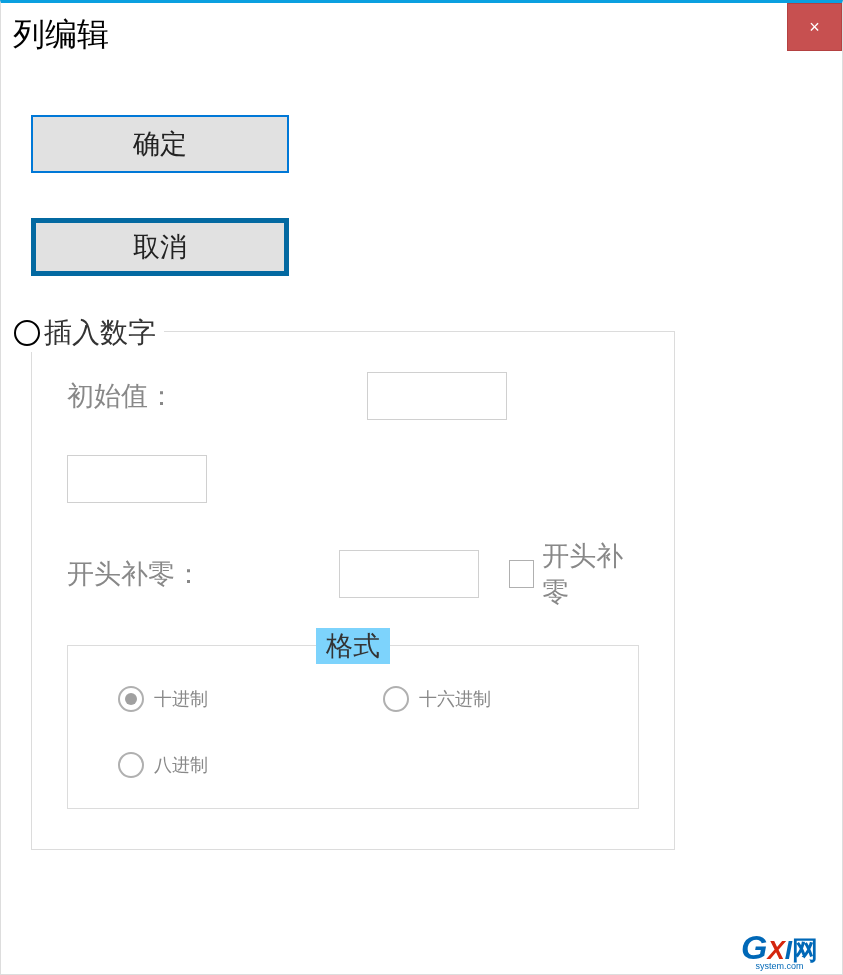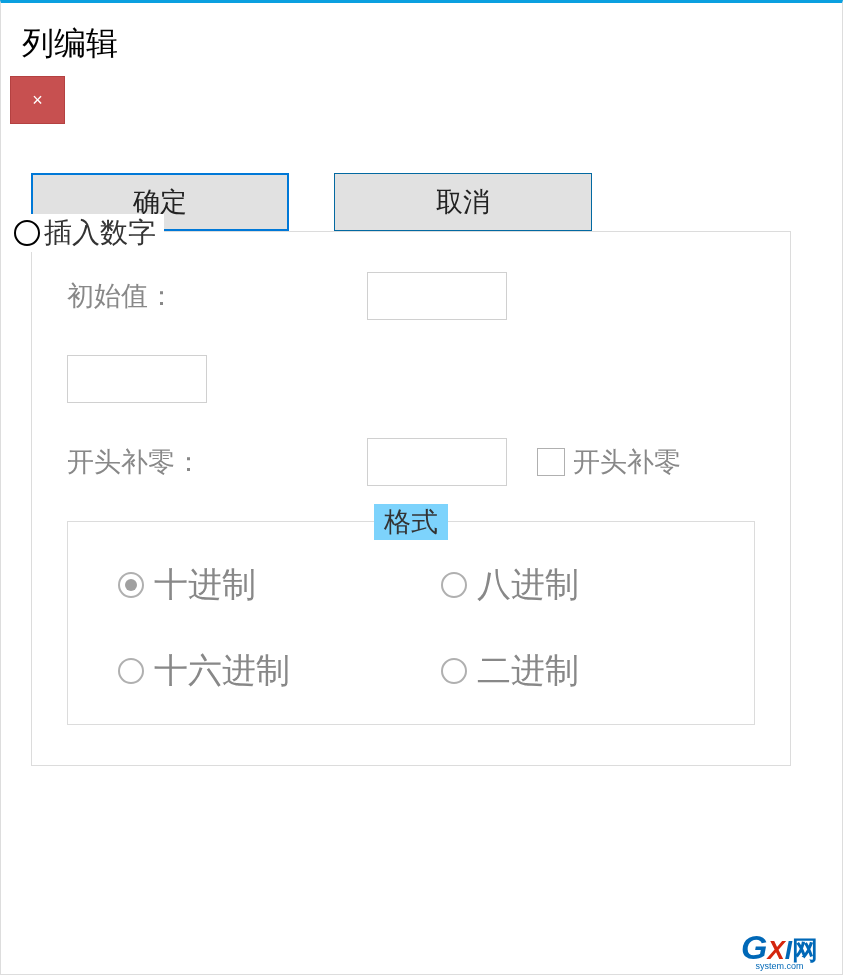--- a/index.html
+++ b/index.html
@@ -13,22 +13,21 @@
       width: 843px;
       height: 975px;
       position: relative;
       border: 1px solid #ddd;
       border-top: 3px solid #0aa0e0;
     }
     .title-bar {
       display: flex;
       justify-content: space-between;
       align-items: flex-start;
-      padding: 9px;
-      flex-direction: column;
+      padding: 0;
     }
     .title-text {
       font-size: 32px;
       color: #000;
       padding: 10px 12px;
     }
     .close-btn {
       width: 55px;
       height: 48px;
       background: #c75050;
@@ -93,37 +92,40 @@
       width: 350px;
       height: 58px;
       border: 1px solid #0078d7;
       font-size: 28px;
       padding: 0 10px;
       outline: none;
       font-family: inherit;
     }
     .buttons-col {
       display: flex;
+      flex-direction: column;
       gap: 45px;
+      margin-top: 8px;
     }
     .btn {
       width: 258px;
       height: 58px;
       background: #e1e1e1;
-      border: 1px solid #0369a1;
+      border: 5px solid #0369a1;
       font-size: 27px;
       color: #222;
       cursor: pointer;
       font-family: inherit;
     }
     .btn-primary {
       border: 2px solid #0078d7;
     }
     .groupbox-number {
-      width: 760px;
+      width: 644px;
+      margin-top: 55px;
       padding: 40px 35px 40px 35px;
     }
     .field-row {
       display: flex;
       align-items: center;
       margin-bottom: 35px;
     }
     .field-label {
       width: 300px;
       font-size: 27px;
@@ -193,21 +195,21 @@
       background: #fff;
     }
     .radio-small.selected::after {
       content: "";
       width: 12px;
       height: 12px;
       border-radius: 50%;
       background: #a0a0a0;
     }
     .format-label {
-      font-size: 34px;
+      font-size: 18px;
       color: #888;
     }
     .watermark {
       position: absolute;
       right: 24px;
       bottom: 3px;
       font-size: 26px;
       font-weight: bold;
       font-style: italic;
       color: #0068b7;
@@ -286,29 +288,25 @@
 
     <div class="format-box">
       <div class="format-legend">格式</div>
       <div class="format-grid">
         <div class="format-option">
           <span class="radio-small selected"></span>
           <span class="format-label">十进制</span>
         </div>
         <div class="format-option">
           <span class="radio-small"></span>
-          <span class="format-label">八进制</span>
-        </div>
-        <div class="format-option">
-          <span class="radio-small"></span>
           <span class="format-label">十六进制</span>
         </div>
         <div class="format-option">
           <span class="radio-small"></span>
-          <span class="format-label">二进制</span>
+          <span class="format-label">八进制</span>
         </div>
       </div>
     </div>
 
   </div>
 </div>
 
 <div class="watermark">
   <span class="g">G</span><span class="x">X</span><span class="i">I</span><span class="cn">网</span>
   <span class="sub">system.com</span>

